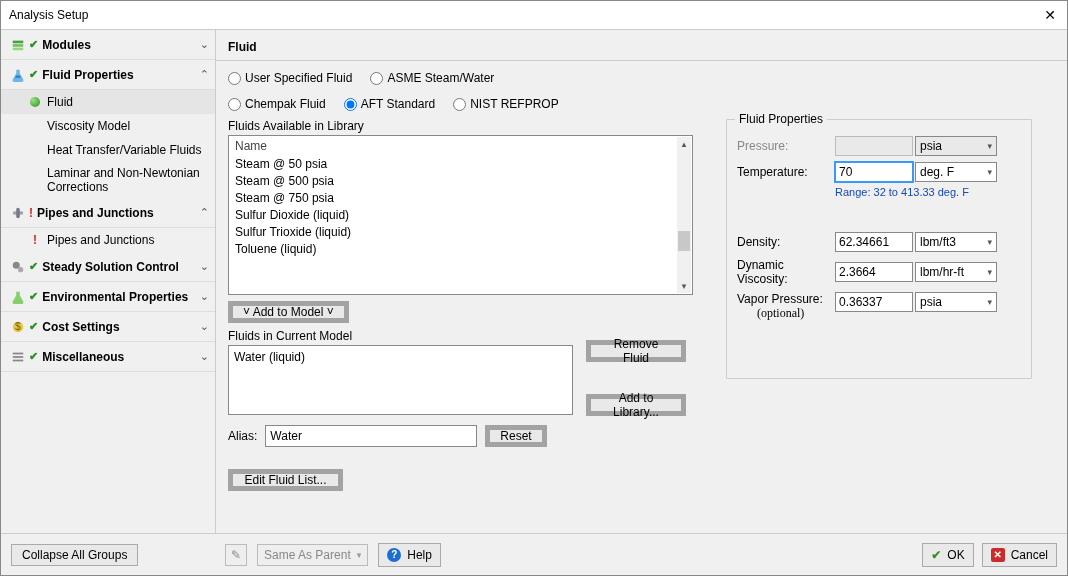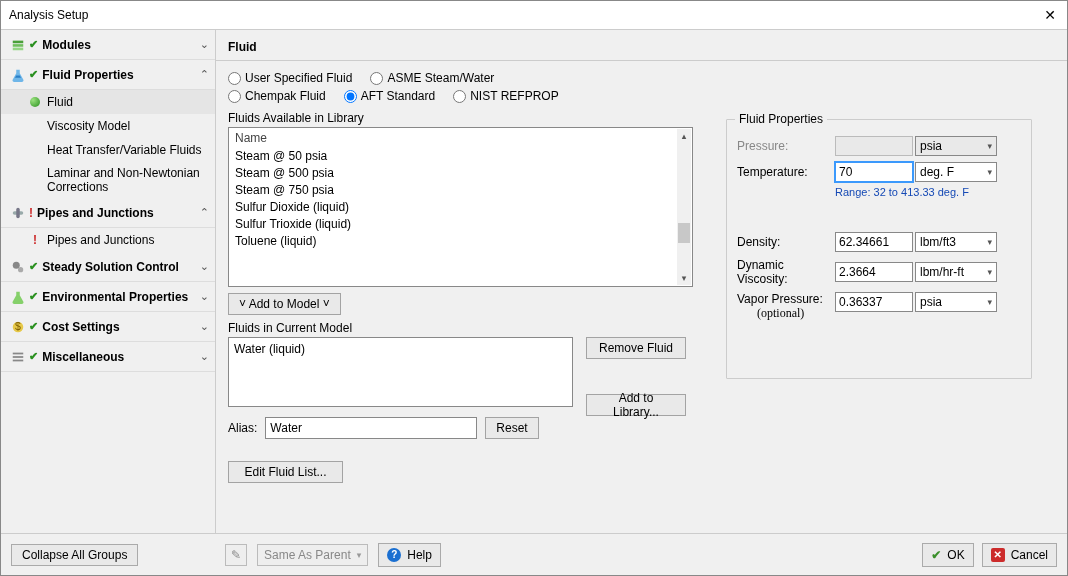--- a/index.html
+++ b/index.html
@@ -23,36 +23,36 @@
 .side-item .bullet { width: 16px; display:flex; align-items:center; justify-content:center; margin-right: 4px; }
 .side-item.selected { background: #e5e5e5; }
 .side-item .label { flex: 1; }
 .side-item.tall { height: auto; padding-top: 4px; padding-bottom: 4px; line-height: 14px; }
 
 
 .panel { flex: 1; background: #f0f0f0; display: flex; flex-direction: column; }
 .panel-title { font-weight: bold; padding: 10px 12px 6px; border-bottom: 1px solid #ccc; }
 .panel-body { flex: 1; padding: 10px 12px; position: relative; }
 
-.radios { display: flex; flex-wrap: wrap; gap: 4px 18px; width: 360px; margin-bottom: 8px; }
+.radios { display: flex; flex-wrap: wrap; gap: 12px 18px; width: 360px; margin-bottom: 8px; }
 .radio-opt { display: flex; align-items: center; gap: 4px; }
 .radio-opt input { margin: 0; }
 
 .section-label { margin-top: 6px; margin-bottom: 2px; }
 
 .listbox { width: 465px; height: 160px; background: #fff; border: 1px solid #888; position: relative; }
 .listbox-head { padding: 3px 6px; border-bottom: 1px solid transparent; color: #444; }
 .listbox-items { position: absolute; top: 20px; left:0; right:15px; bottom:0; overflow-y: hidden; }
 .listbox-row { padding: 0 6px; line-height: 17px; }
 .listbox .scrollbar { position:absolute; right:1px; top:1px; bottom:1px; width:14px; background: #f0f0f0; }
 .listbox .scrollbar .thumb-up, .listbox .scrollbar .thumb-down { width:14px; height:14px; background:#f0f0f0; display:flex; align-items:center; justify-content:center; color:#555; font-size:9px; }
 .listbox .scrollbar .track { position:absolute; top:14px; bottom:14px; left:0; right:0; background:#f0f0f0; }
 .listbox .scrollbar .bar { position:absolute; left:1px; right:1px; background:#c8c8c8; }
 
-.small-btn { height: 22px; padding: 0 10px; background: #e9e9e9; border: 1px solid #a3a3a3; cursor: default; display: inline-flex; align-items: center; justify-content: center; }
+.small-btn { height: 22px; padding: 0 10px; background: #e9e9e9; border: 5px solid #a3a3a3; cursor: default; display: inline-flex; align-items: center; justify-content: center; }
 
 .modelbox { width: 345px; height: 70px; background: #fff; border: 1px solid #888; padding: 3px 5px; }
 .modelbox .row { line-height: 16px; }
 
 .alias-row { display:flex; align-items:center; gap:8px; margin-top: 10px; }
 .alias-row input { width: 212px; height: 22px; border: 1px solid #888; padding: 0 4px; background:#fff; }
 
 
 .group { position: absolute; left: 510px; top: 58px; width: 306px; height: 260px; border: 1px solid #ccc; border-radius: 1px; }
 .group-title { position: absolute; top: -8px; left: 8px; background: #f0f0f0; padding: 0 4px; }

